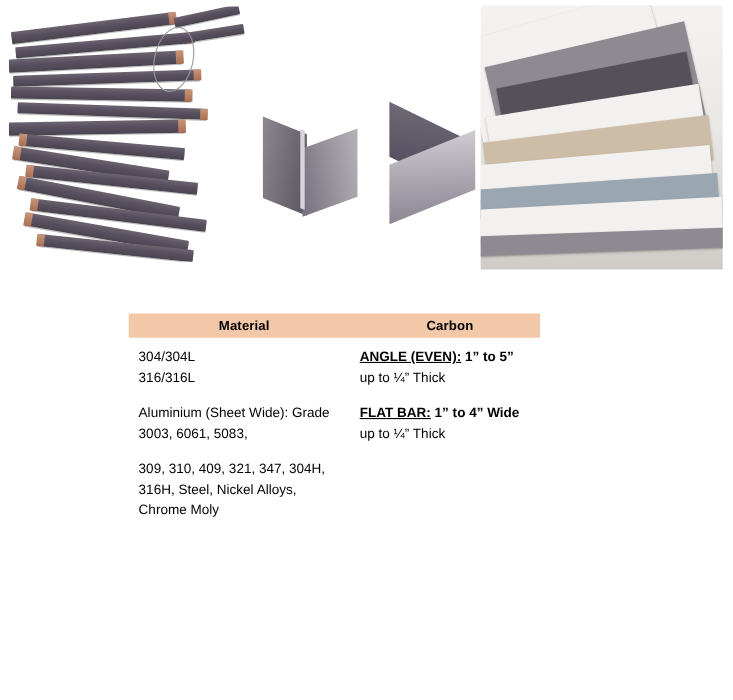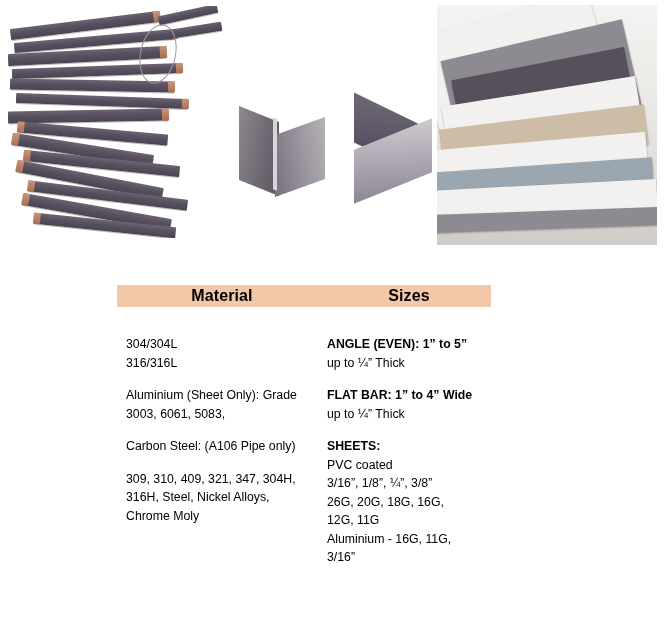--- a/index.html
+++ b/index.html
@@ -148,31 +148,31 @@
     top: 285px;
     width: 374px;
   }
   .table-head {
     display: flex;
     background: #f2c8a8;
     height: 22px;
     align-items: center;
   }
   .th {
-    font-size: 16px;
+    font-size: 12px;
     font-weight: bold;
     text-align: center;
     letter-spacing: .1px;
   }
   .th.material { width: 210px; }
   .th.sizes { width: 164px; }
 
   .table-body {
     display: flex;
-    padding-top: 28px;
+    padding-top: 8px;
   }
   .col-material {
     width: 210px;
     padding-left: 9px;
     box-sizing: border-box;
   }
   .col-sizes {
     width: 164px;
     box-sizing: border-box;
   }
@@ -180,20 +180,21 @@
     font-size: 12.3px;
     line-height: 18.5px;
     white-space: pre-line;
   }
   .cell-block { margin-bottom: 14px; }
   .cell-block.last { margin-bottom: 0; }
   .italic { font-style: italic; }
   .bold { font-weight: bold; }
   .sizes-head {
     font-weight: bold;
+    text-decoration: underline;
   }
 </style>
 </head>
 <body>
 
 <div class="images">
 
   <div class="photo-flatbars">
     <div class="fb-stack">
       <div class="bar tip" style="left:2px;  top:14px;  width:150px; height:11px; transform:rotate(-7deg);"></div>
@@ -237,50 +238,40 @@
     <div class="sheet blue" style="left:-8px;  top:160px;width:224px; height:26px;  transform:rotate(-4deg);"></div>
     <div class="sheet light" style="left:-12px; top:180px;width:232px; height:30px;  transform:rotate(-3deg);"></div>
     <div class="sheet mid" style="left:-14px; top:206px;width:240px; height:18px;  transform:rotate(-2deg);"></div>
   </div>
 </div>
 
 <div class="table">
 
   <div class="table-head">
     <div class="th material">Material</div>
-    <div class="th sizes">Sizes</div>
+    <div class="th sizes">Carbon</div>
   </div>
 
   <div class="table-body">
 
     <div class="col-material">
       <div class="cell-text cell-block">304/304L
 316/316L</div>
-      <div class="cell-text cell-block">Aluminium (Sheet Only): Grade
+      <div class="cell-text cell-block">Aluminium (Sheet Wide): Grade
 3003, 6061, 5083,</div>
-      <div class="cell-text cell-block">Carbon Steel: (A106 Pipe only)</div>
       <div class="cell-text cell-block last">309, 310, 409, 321, 347, 304H,
 316H, Steel, Nickel Alloys,
 Chrome Moly</div>
     </div>
 
     <div class="col-sizes">
       <div class="cell-block">
         <div class="cell-text"><span class="sizes-head">ANGLE (EVEN):</span><span class="bold"> 1” to 5”</span></div>
         <div class="cell-text">up to ¼” Thick</div>
       </div>
       <div class="cell-block">
         <div class="cell-text"><span class="sizes-head">FLAT BAR:</span><span class="bold"> 1” to 4” Wide</span></div>
         <div class="cell-text">up to ¼” Thick</div>
       </div>
-      <div class="cell-block last">
-        <div class="cell-text"><span class="sizes-head">SHEETS:</span></div>
-        <div class="cell-text">PVC coated
-3/16”, 1/8”, ¼”, 3/8”
-26G, 20G, 18G, 16G,
-12G, 11G
-Aluminium - 16G, 11G,
-3/16”</div>
-      </div>
     </div>
 
   </div>
 </div>
 
 </body></html>

